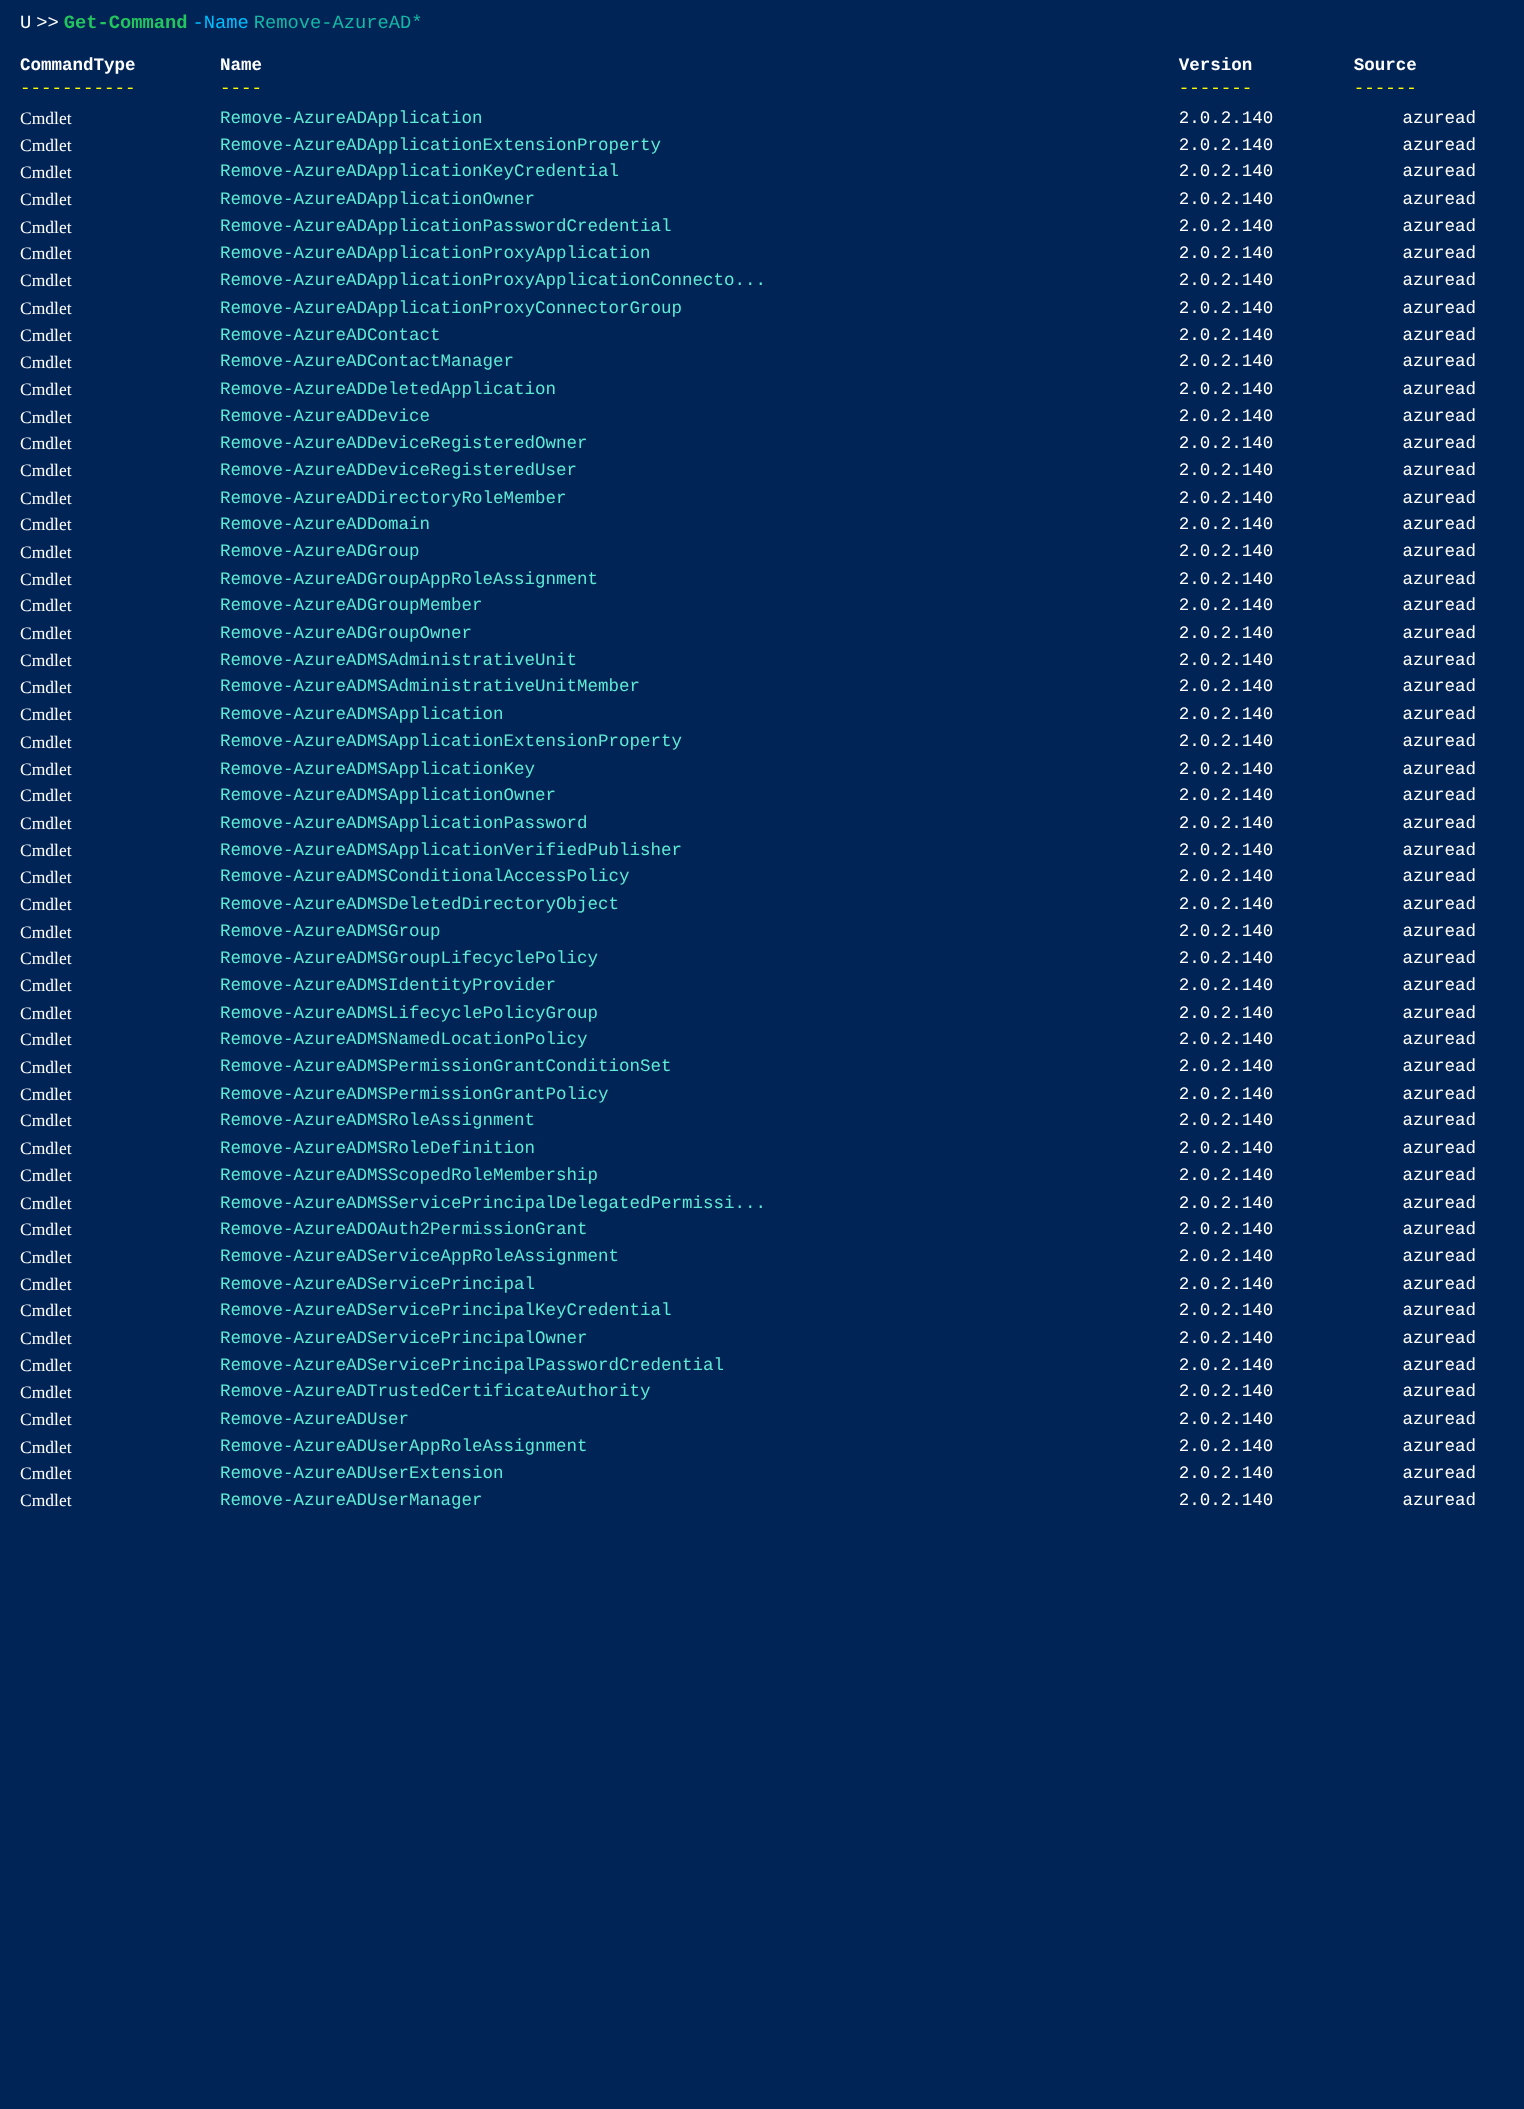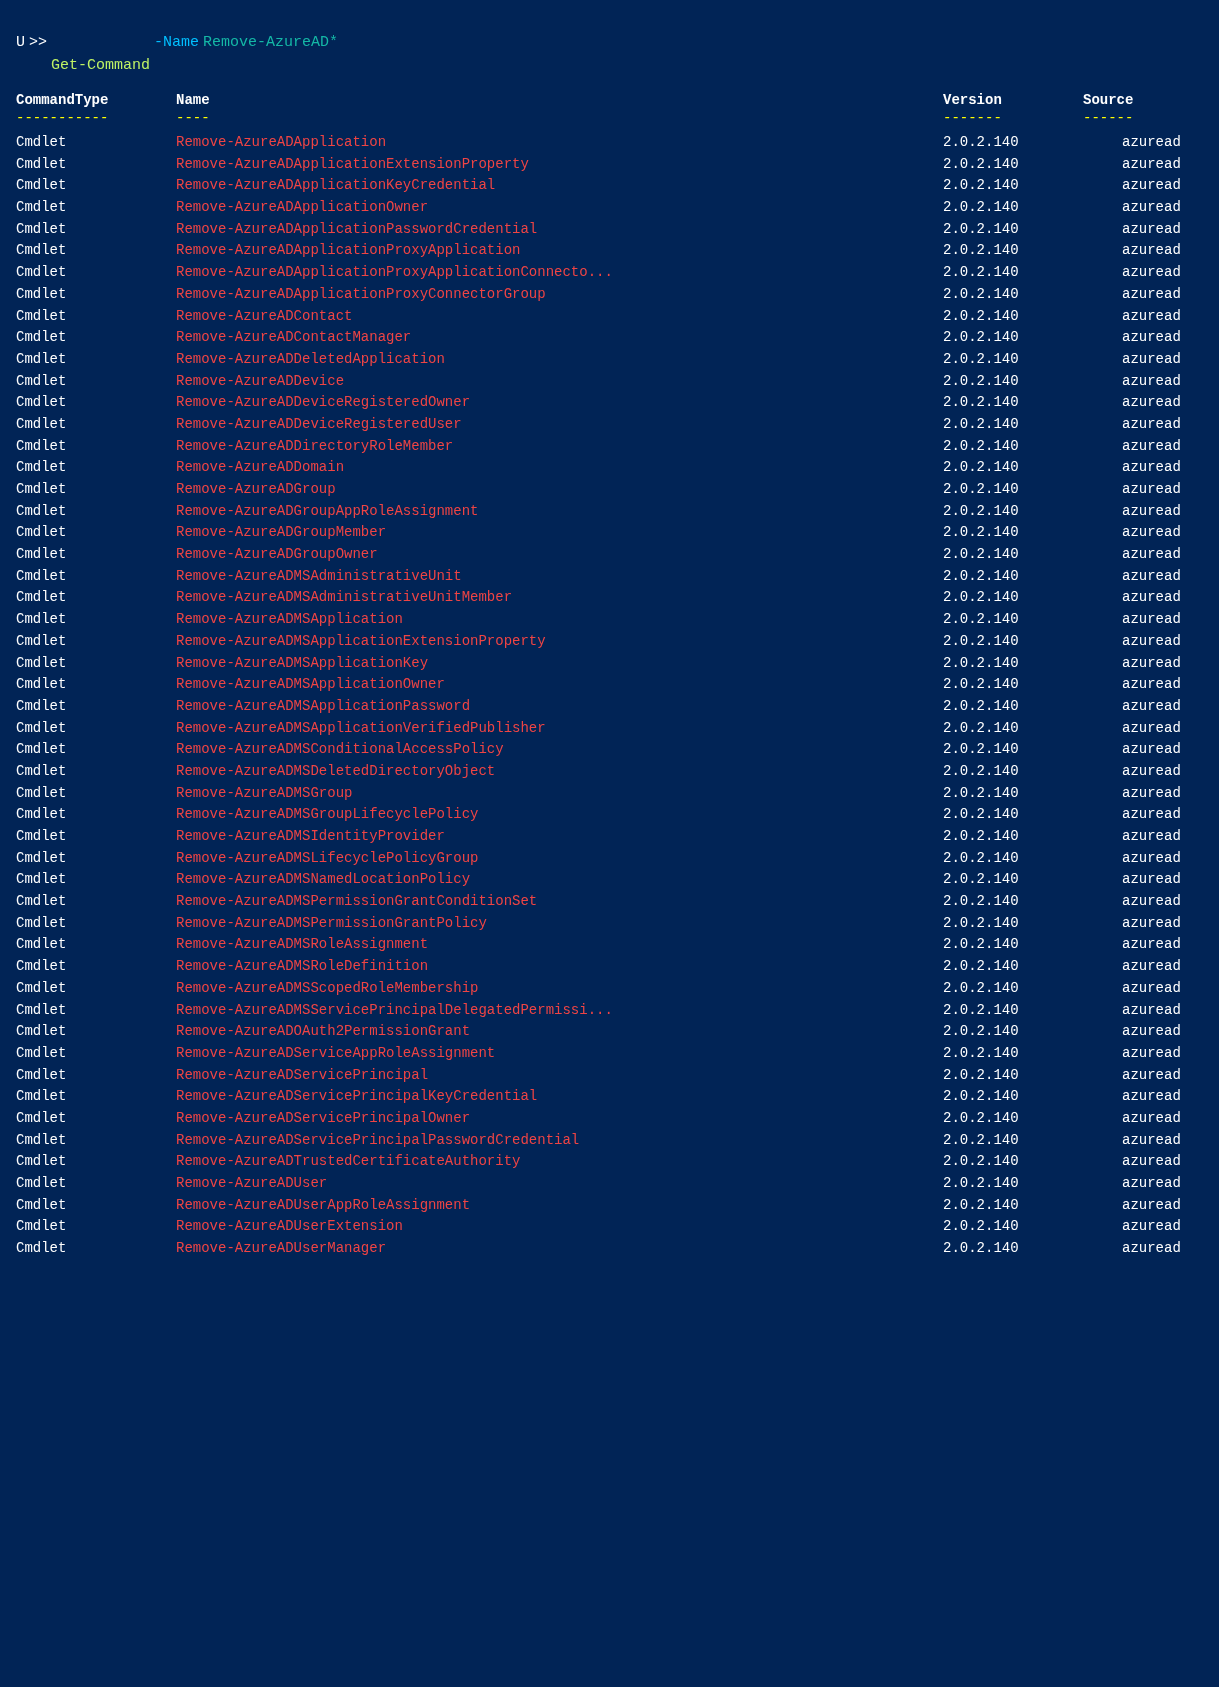--- a/index.html
+++ b/index.html
@@ -21,24 +21,23 @@
     }
     .prompt-u {
       color: #ffffff;
       margin-right: 4px;
     }
     .prompt-arrows {
       color: #ffffff;
       margin-right: 4px;
     }
     .prompt-cmd {
-      color: #bef264;
-      font-weight: normal;
+      color: #22c55e;
+      font-weight: bold;
       margin-right: 4px;
-      margin-top: 47px;
     }
     .prompt-flag {
       color: #00bfff;
       margin-right: 4px;
     }
     .prompt-value {
       color: #14b8a6;
     }
     .table-container {
       width: 100%;
@@ -60,23 +59,24 @@
     .col-divider {
       color: #ffff00;
     }
     .table-row {
       display: grid;
       grid-template-columns: 160px 1fr 140px 120px;
       line-height: 1.55;
     }
     .cell-type {
       color: #ffffff;
+      font-family: Liberation Serif, serif;
     }
     .cell-name {
-      color: #ef4444;
+      color: #5eead4;
     }
     .cell-version {
       color: #ffffff;
       font-family: Liberation Mono, monospace;
     }
     .cell-source {
       color: #ffffff;
       margin-left: 39px;
     }
   </style>

